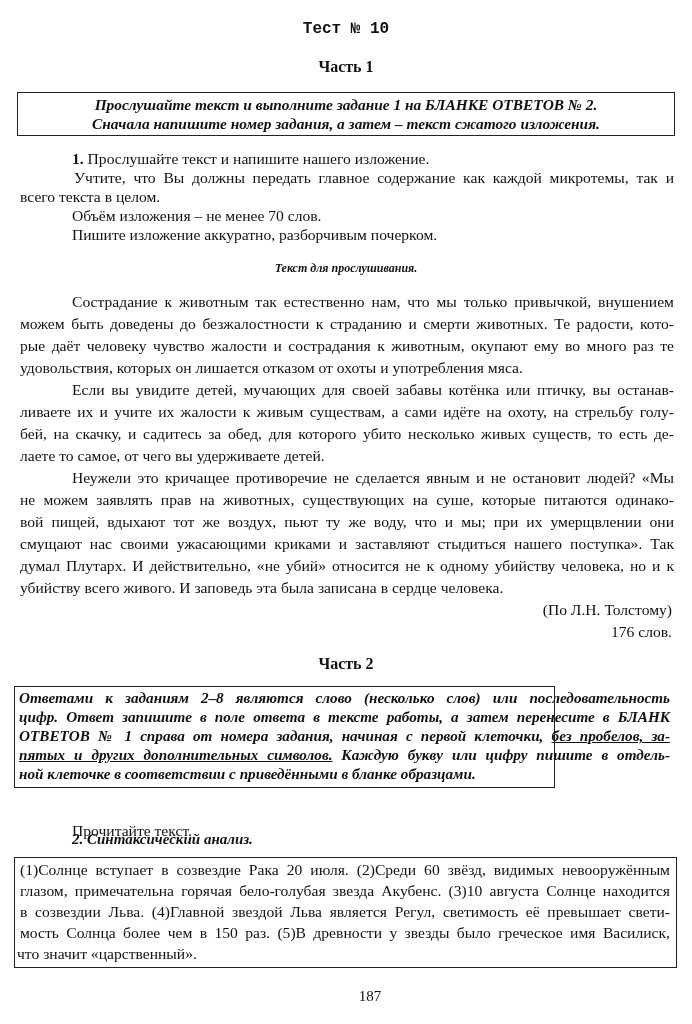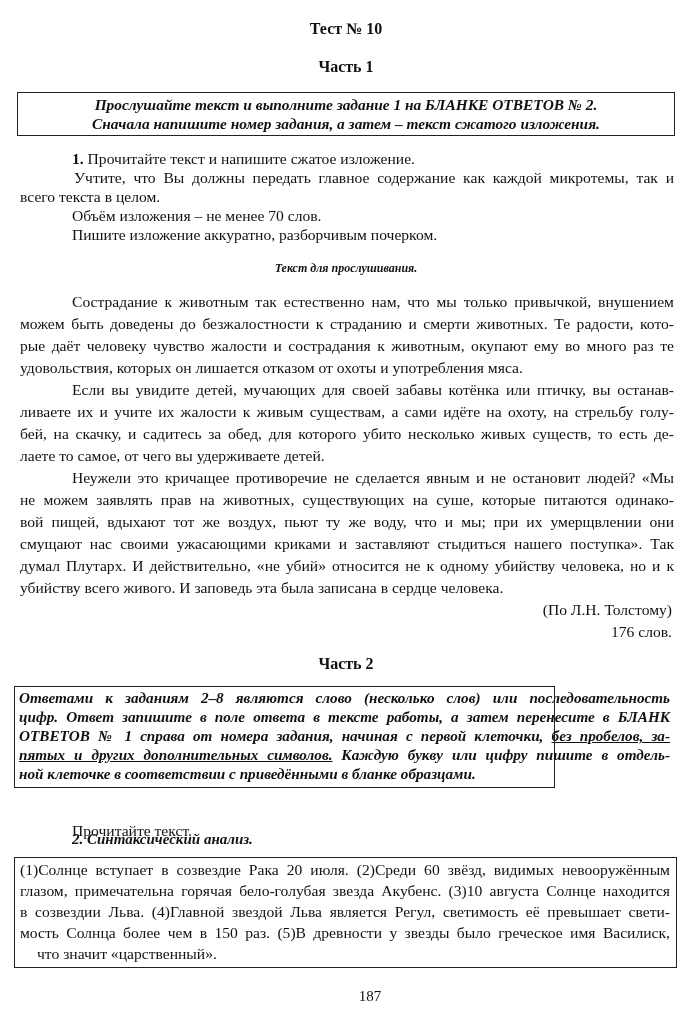--- a/index.html
+++ b/index.html
@@ -24,29 +24,29 @@
   .just { text-align: justify; text-align-last: justify; }
   .bi { font-weight: bold; font-style: italic; }
   .b { font-weight: bold; }
   .u { text-decoration: underline; }
   .box2 .line { font-weight: bold; font-style: italic; font-size: 15.2px; }
   .pnum { font-size: 15px; }
 </style>
 </head>
 <body>
 
-<div class="abs center title" style="top:20px;">Тест № 10</div>
+<div class="abs center title" style="top:20px;font-family:Liberation Mono, monospace;">Тест № 10</div>
 <div class="abs center title" style="top:58px;">Часть 1</div>
 
 <div class="box box-inst" style="left:17px; top:92px; width:658px; height:44px;">
   <div>Прослушайте текст и выполните задание 1 на БЛАНКЕ ОТВЕТОВ № 2.</div>
   <div>Сначала напишите номер задания, а затем – текст сжатого изложения.</div>
 </div>
 
-<div class="line" style="left:72px; top:150px;"><span class="b">1.</span><span> Прочитайте текст и напишите сжатое изложение.</span></div>
+<div class="line" style="left:72px; top:150px;"><span class="b">1.</span><span> Прослушайте текст и напишите нашего изложение.</span></div>
 <div class="line just" style="left:74px; top:169px; width:600px;">Учтите, что Вы должны передать главное содержание как каждой микротемы, так и</div>
 <div class="line" style="left:20px; top:188px;">всего текста в целом.</div>
 <div class="line" style="left:72px; top:207px;">Объём изложения – не менее 70 слов.</div>
 <div class="line" style="left:72px; top:226px;">Пишите изложение аккуратно, разборчивым почерком.</div>
 
 <div class="abs center bi" style="top:261px; font-size:12px;">Текст для прослушивания.</div>
 
 <div>
   <div class="line just" style="left:72px; top:293px; width:602px;">Сострадание к животным так естественно нам, что мы только привычкой, внушением</div>
   <div class="line just" style="left:20px; top:315px; width:654px;">можем быть доведены до безжалостности к страданию и смерти животных. Те радости, кото-</div>
@@ -78,16 +78,16 @@
 </div>
 
 <div class="line bi" style="left:72px; top:831px; font-size:15px;">2. Синтаксический анализ.</div>
 <div class="line" style="left:72px; top:822px;">Прочитайте текст.</div>
 
 <div class="box" style="left:14px; top:857px; width:663px; height:111px;">
   <div class="line just" style="left:5px; top:3px; width:650px;">(1)Солнце вступает в созвездие Рака 20 июля. (2)Среди 60 звёзд, видимых невооружённым</div>
   <div class="line just" style="left:5px; top:24px; width:650px;">глазом, примечательна горячая бело-голубая звезда Акубенс. (3)10 августа Солнце находится</div>
   <div class="line just" style="left:5px; top:45px; width:650px;">в созвездии Льва. (4)Главной звездой  Льва является Регул, светимость её превышает  свети-</div>
   <div class="line just" style="left:5px; top:66px; width:650px;">мость Солнца более чем в 150 раз. (5)В древности у звезды было греческое имя Василиск,</div>
-  <div class="line" style="left:22px; top:87px;">что значит «царственный».</div>
+  <div class="line" style="left:2px; top:87px;">что значит «царственный».</div>
 </div>
 
 <div class="abs center pnum" style="top:988px;padding-left:24px;">187</div>
 
 </body></html>

